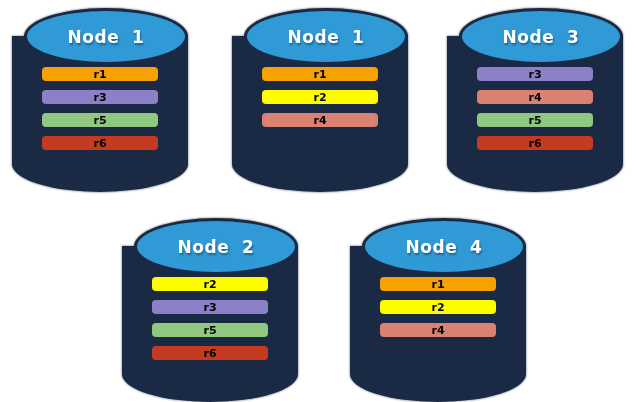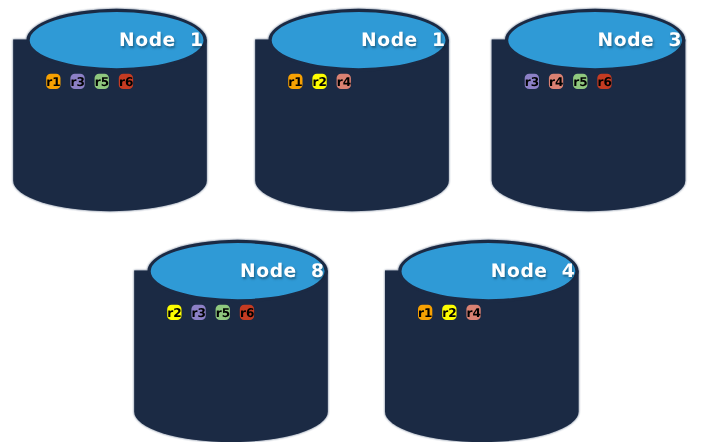--- a/index.html
+++ b/index.html
@@ -38,37 +38,37 @@
   .cyl-top {
     position: absolute;
     left: 12px; right: 0; top: 0;
     height: 57px;
     box-sizing: border-box;
     background: var(--blue, #2f9ad6);
     border: 3px solid var(--navy, #1b2a44);
     border-radius: 50%;
     display: flex;
     align-items: center;
-    justify-content: flex-end;
+    justify-content: center;
   }
   .node-label {
     color: var(--label-color, #ffffff);
     font-size: 17px;
     font-weight: bold;
     letter-spacing: 0.5px;
     white-space: pre;
     text-shadow: 1px 2px 2px rgba(0,0,0,0.35);
   }
   .bars {
     position: absolute;
     top: 59px;
     left: 30px;
     right: 30px;
     display: flex;
-    flex-direction: row;
+    flex-direction: column;
     gap: 9px;
     text-align: right;
   }
   .bar {
     height: 14px;
     border-radius: 4px;
     display: flex;
     align-items: center;
     justify-content: center;
   }
@@ -137,21 +137,21 @@
           <span>r5</span>
         </div>
         <div class="bar" style="background: rgb(196, 59, 34);">
           <span>r6</span>
         </div>
       </div>
     </div>
     <div class="cylinder node-3">
       <div class="cyl-body"></div>
       <div class="cyl-top">
-        <span class="node-label">Node  8</span>
+        <span class="node-label">Node  2</span>
       </div>
       <div class="bars">
         <div class="bar" style="background: rgb(253, 253, 0);">
           <span>r2</span>
         </div>
         <div class="bar" style="background: rgb(140, 128, 198);">
           <span>r3</span>
         </div>
         <div class="bar" style="background: rgb(143, 200, 126);">
           <span>r5</span>

